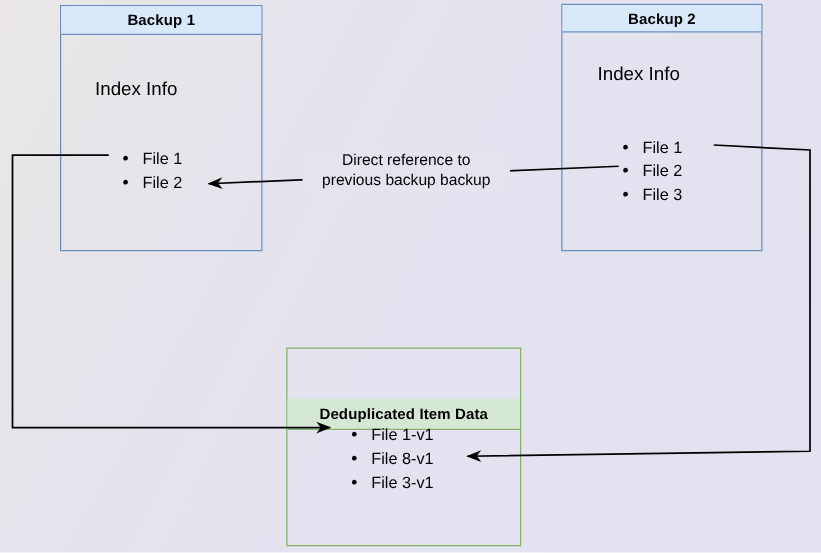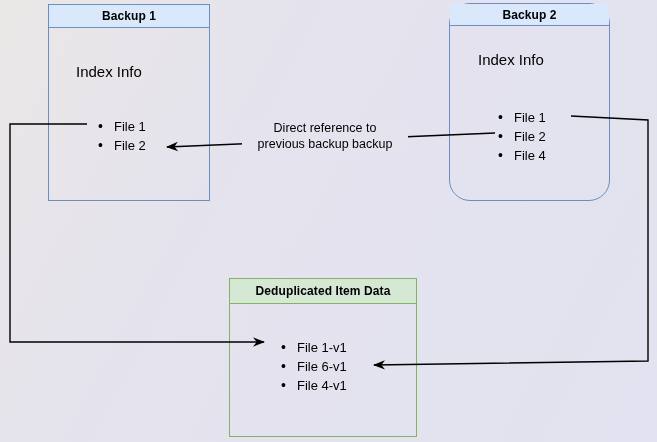--- a/index.html
+++ b/index.html
@@ -16,21 +16,21 @@
   }
   .box{position:absolute;border:1px solid;background:transparent;box-sizing:border-box;}
   .box.blue{border-color:var(--blue-border);}
   .box.green{border-color:var(--green-border);}
   .box-header{
     position:absolute;left:0;right:0;top:0;box-sizing:border-box;
     border-bottom:1px solid;display:flex;align-items:center;justify-content:center;
     font-weight:bold;font-size:12px;letter-spacing:.1px;
   }
   .blue .box-header{background:var(--blue-fill);border-color:var(--blue-border);}
-  .green .box-header{background:var(--green-fill);border-color:var(--green-border);}
+  .green .box-header{background:var(--green-fill);border-color:var(--green-border);margin-top:40px;}
   .index-label{position:absolute;font-size:15px;white-space:nowrap;}
   ul.filelist{position:absolute;margin:0;padding:0;list-style:none;}
   ul.filelist li{
     position:relative;padding-left:16px;font-size:13px;line-height:19px;white-space:nowrap;
   }
   ul.filelist li::before{
     content:"\2022";position:absolute;left:0;top:0;font-size:14px;
   }
   svg.connectors{position:absolute;left:0;top:0;z-index:5;pointer-events:none;}
   .edge-label{
@@ -47,36 +47,36 @@
 
   <div class="box blue" style="left:48px;top:4px;width:162px;height:197px;">
     <div class="box-header" style="height:23px;">Backup 1</div>
     <div class="index-label" style="left:27px;top:58px;">Index Info</div>
     <ul class="filelist" style="left:49px;top:112px;">
       <li>File 1</li>
       <li>File 2</li>
     </ul>
   </div>
 
-  <div class="box blue" style="left:449px;top:3px;width:161px;height:198px;border-radius:21px;">
+  <div class="box blue" style="left:449px;top:3px;width:161px;height:198px;">
     <div class="box-header" style="height:22px;">Backup 2</div>
     <div class="index-label" style="left:28px;top:47px;">Index Info</div>
     <ul class="filelist" style="left:48px;top:104px;">
       <li>File 1</li>
       <li>File 2</li>
-      <li>File 4</li>
+      <li>File 3</li>
     </ul>
   </div>
 
   <div class="box green" style="left:229px;top:278px;width:188px;height:159px;">
     <div class="box-header" style="height:25px;">Deduplicated Item Data</div>
     <ul class="filelist" style="left:51px;top:59px;text-align:right;">
       <li>File 1-v1</li>
-      <li>File 6-v1</li>
-      <li>File 4-v1</li>
+      <li>File 8-v1</li>
+      <li>File 3-v1</li>
     </ul>
   </div>
 
   <svg class="connectors" width="657" height="442" viewBox="0 0 657 442">
     <defs>
       <marker id="arrowhead" markerUnits="userSpaceOnUse" markerWidth="14" markerHeight="12" refX="12" refY="6" orient="auto">
         <path d="M1,1.3 L13,6 L1,10.7 L4.6,6 Z" fill="#000"></path>
       </marker>
     </defs>
     <path d="M87,124 L10,124 L10,342 L264,342" fill="none" stroke="#000" stroke-width="1.4" marker-end="url(#arrowhead)"></path>

